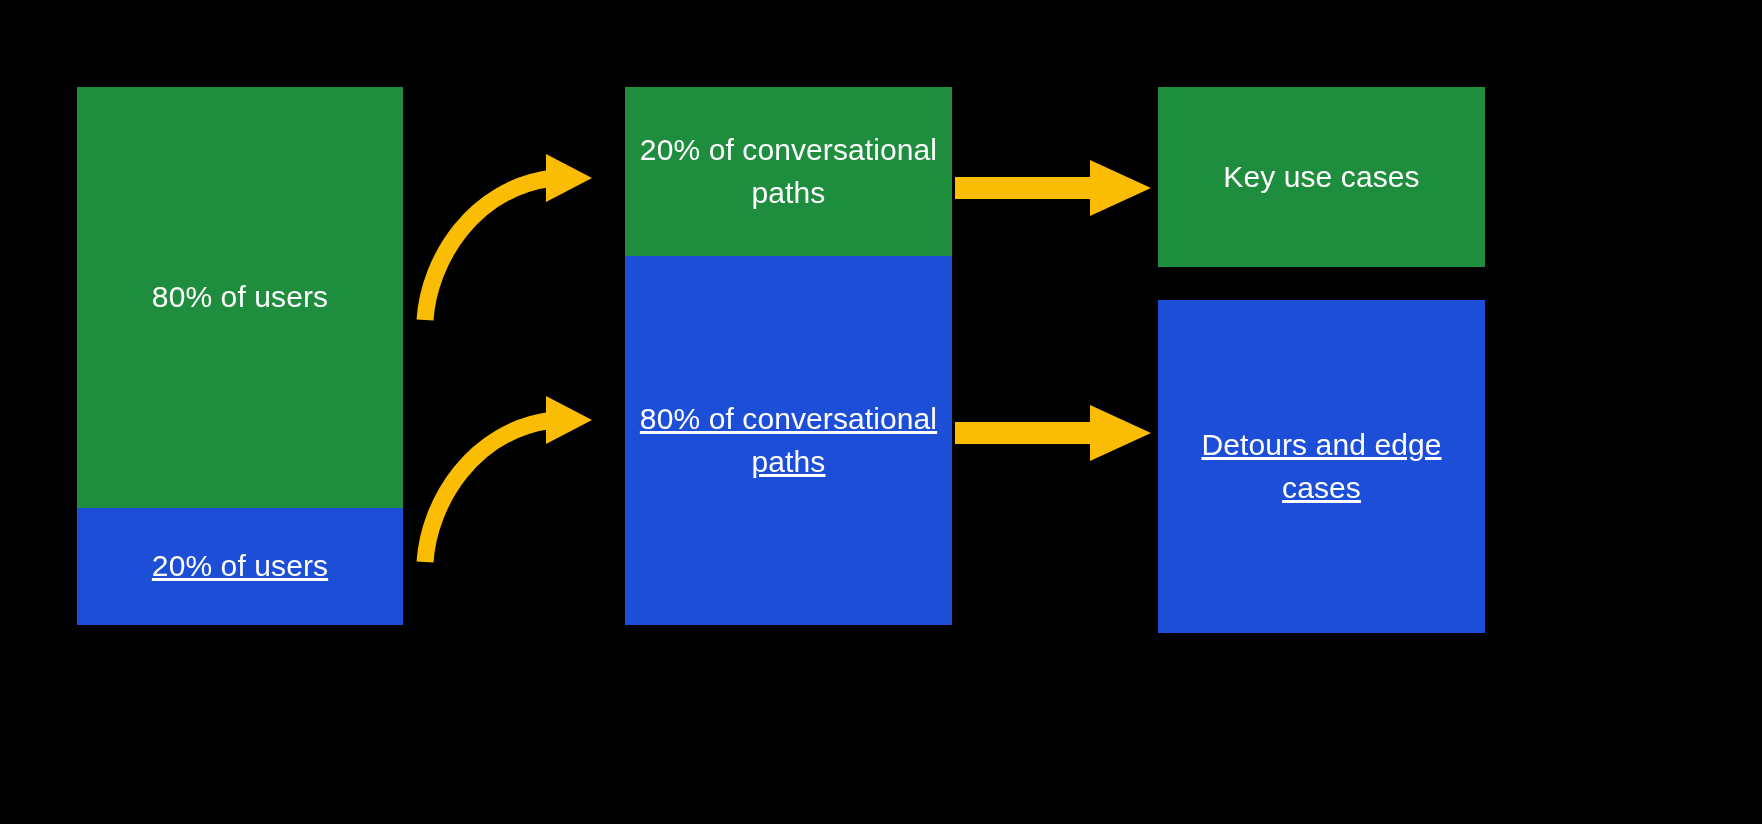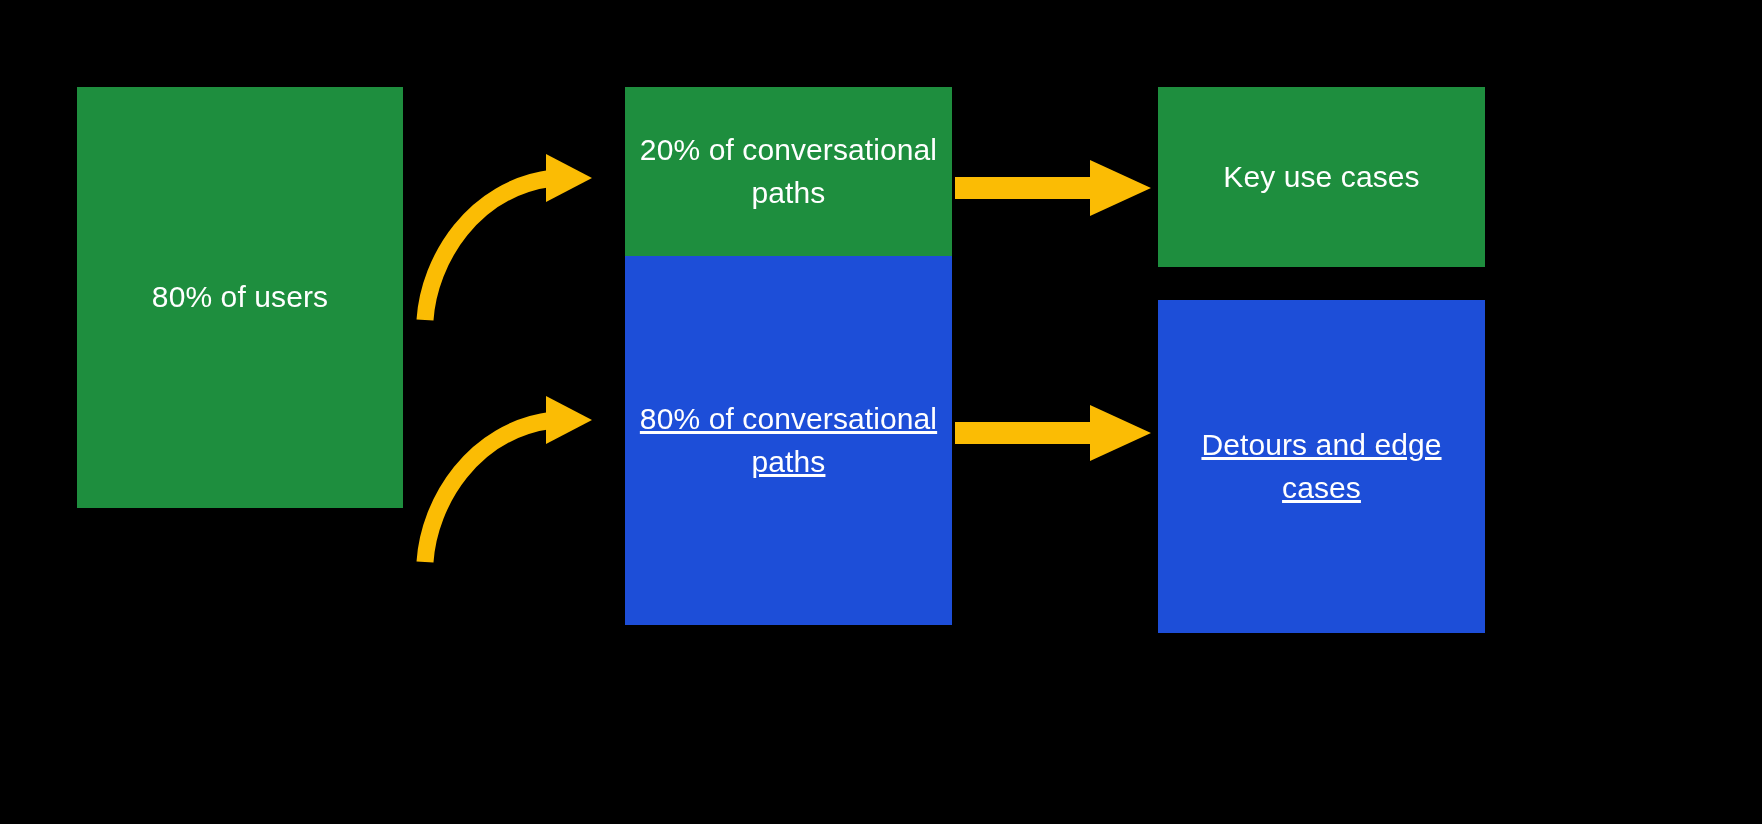--- a/index.html
+++ b/index.html
@@ -80,20 +80,21 @@
   #arrow-straight-top{ left: 955px; top: 160px;  width: 200px; height: 56px;  }
   #arrow-straight-bot{ left: 955px; top: 405px;  width: 200px; height: 56px;  }
 </style>
 </head>
 <body>
 
 <div id="canvas">
 
   <div class="column" id="col-users">
     <div class="seg seg-green s1">80% of users</div>
+    <div class="seg seg-blue s2">20% of users</div>
   </div>
 
   <svg class="arrow-svg" id="arrow-curve-top" viewBox="0 0 215 200">
     <path d="M 22 180 C 26 120, 70 48, 150 38" fill="none" stroke="#fbbc04" stroke-width="17" stroke-linecap="butt"></path>
     <path d="M 143 14 L 189 38 L 143 62 Z" fill="#fbbc04"></path>
   </svg>
 
   <svg class="arrow-svg" id="arrow-curve-bot" viewBox="0 0 215 200">
     <path d="M 22 182 C 26 122, 70 50, 150 40" fill="none" stroke="#fbbc04" stroke-width="17" stroke-linecap="butt"></path>
     <path d="M 143 16 L 189 40 L 143 64 Z" fill="#fbbc04"></path>

